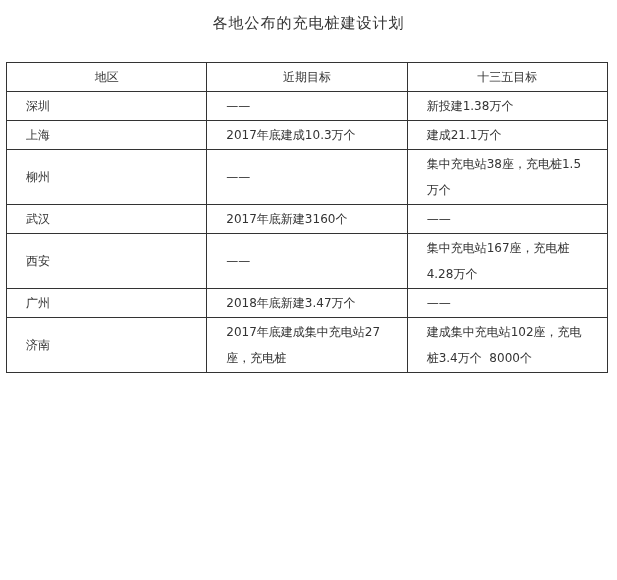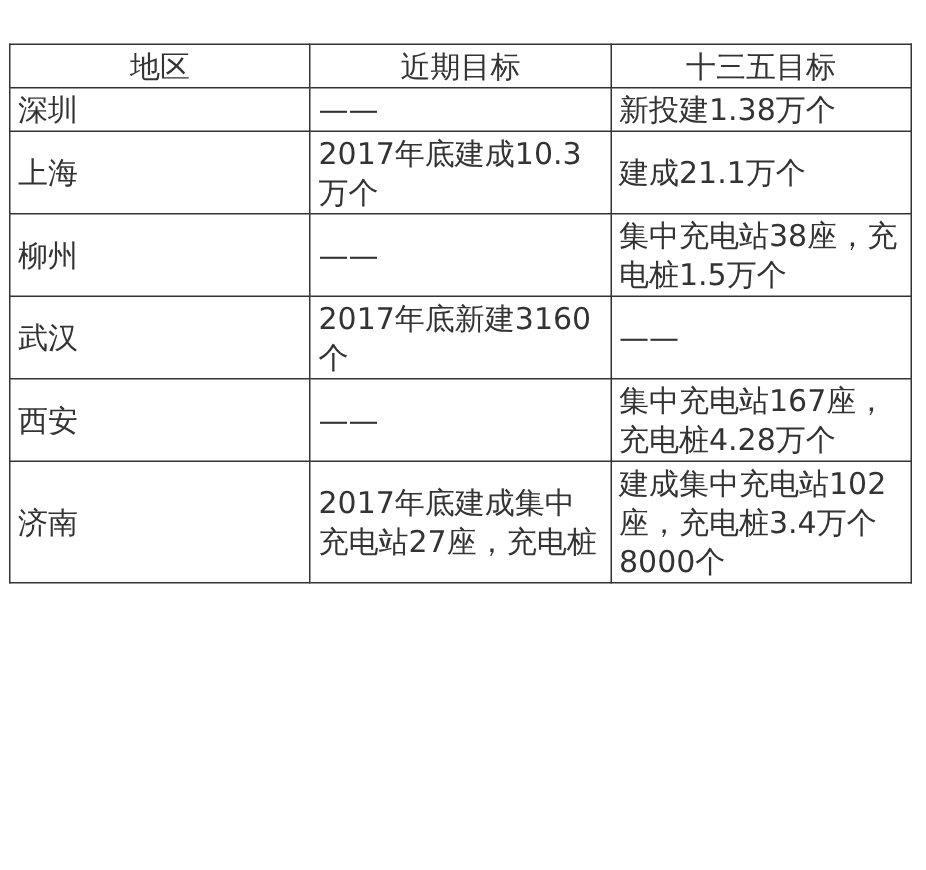--- a/index.html
+++ b/index.html
@@ -28,40 +28,41 @@
   }
   table.plan-table {
     border-collapse: collapse;
     table-layout: fixed;
     width: 602px;
     margin: 29px 8px 0 6px;
   }
   .plan-table th,
   .plan-table td {
     border: 1px solid #333333;
-    font-size: 20px;
+    font-size: 12px;
     font-weight: normal;
     vertical-align: middle;
     line-height: 26px;
-    padding: 1px 5px;
+    padding: 1px 19px;
     white-space: pre-wrap;
     color: #333333;
   }
   .plan-table th { height: 26px; }
   .plan-table td.col-region { width: 33%; }
   .plan-table td.col-near   { width: 33%; }
   .plan-table td.col-five   { width: 34%; }
   .plan-table tr.single td { height: 29px; }
   .plan-table tr.double td { height: 55px; }
 </style>
 </head>
 <body>
 
 <div class="screen">
 
+  <h1 class="title">各地公布的充电桩建设计划</h1>
 
   <table class="plan-table">
     <thead>
       <tr>
         <th>地区</th>
         <th>近期目标</th>
         <th>十三五目标</th>
       </tr>
     </thead>
     <tbody>
@@ -83,20 +84,25 @@
       <tr class="single">
         <td class="col-region">武汉</td>
         <td class="col-near">2017年底新建3160个</td>
         <td class="col-five">——</td>
       </tr>
       <tr class="double">
         <td class="col-region">西安</td>
         <td class="col-near">——</td>
         <td class="col-five">集中充电站167座，充电桩4.28万个</td>
       </tr>
+      <tr class="single">
+        <td class="col-region">广州</td>
+        <td class="col-near">2018年底新建3.47万个</td>
+        <td class="col-five">——</td>
+      </tr>
       <tr class="double">
         <td class="col-region">济南</td>
         <td class="col-near">2017年底建成集中充电站27座，充电桩</td>
         <td class="col-five">建成集中充电站102座，充电桩3.4万个  8000个</td>
       </tr>
     </tbody>
   </table>
 
 </div>
 

